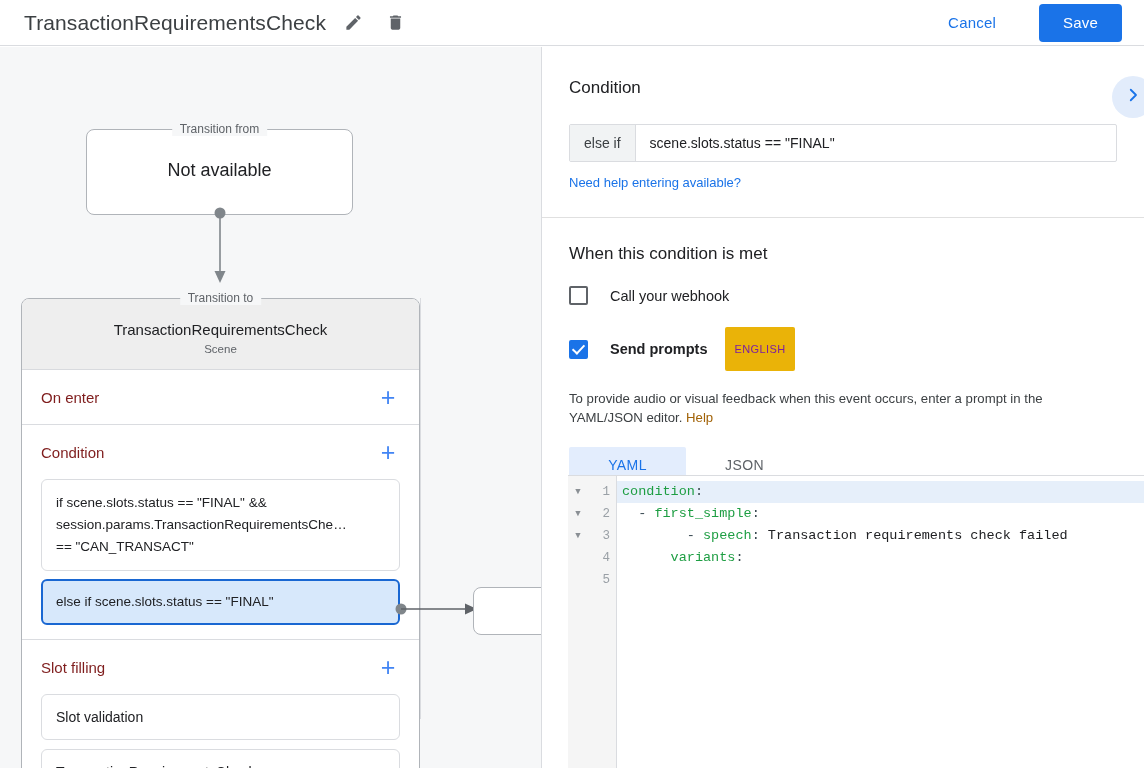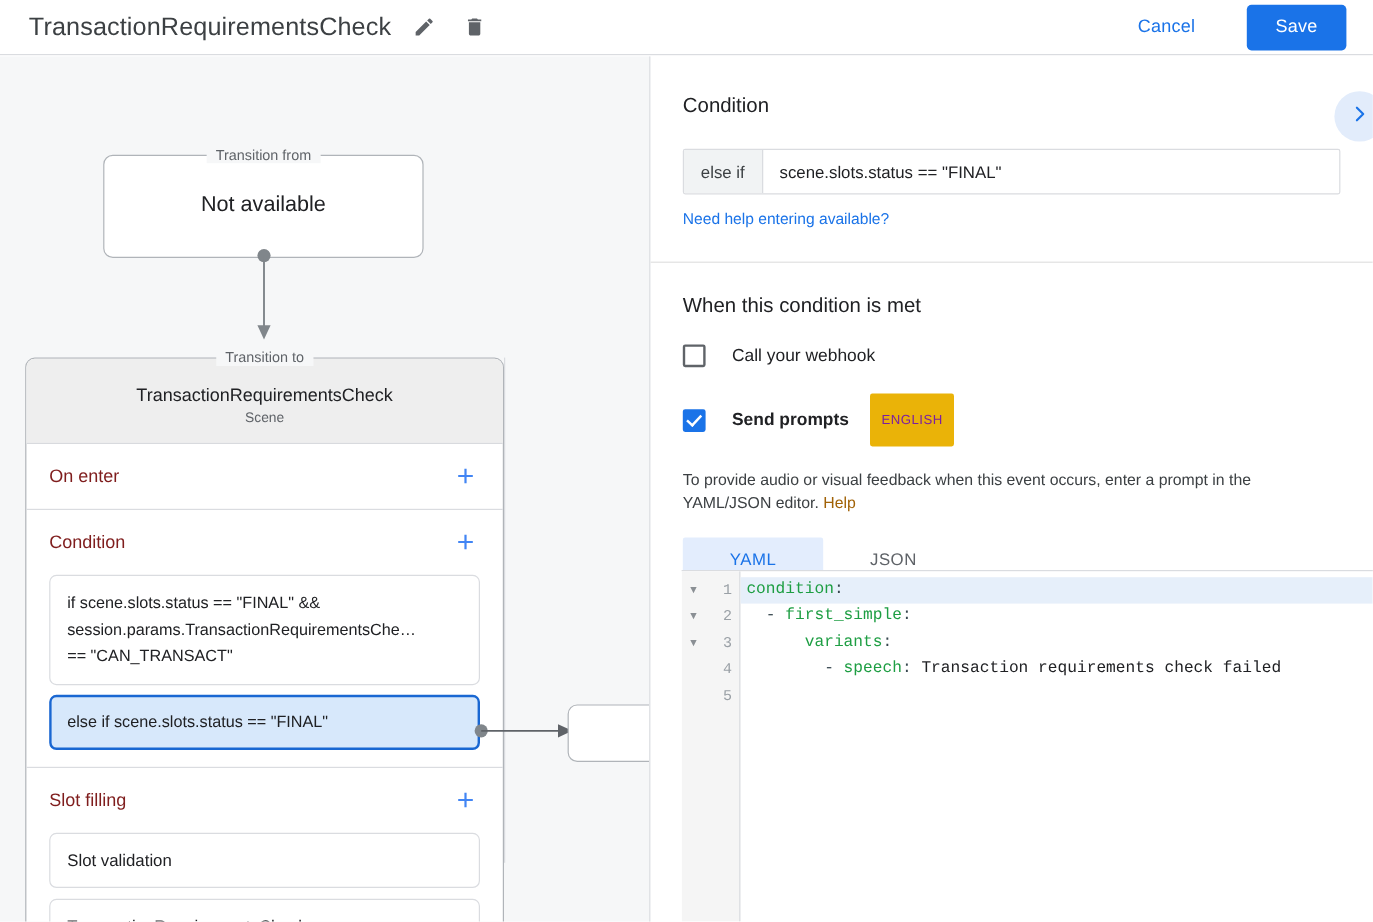--- a/index.html
+++ b/index.html
@@ -524,17 +524,17 @@
         <span class="line-num">4</span>
       </div>
       <div class="gutter-row">
         <span class="fold-spacer"></span>
         <span class="line-num">5</span>
       </div>
     </div>
   <div id="code-area">
       <div class="code-line highlight"><span class="tok-key">condition</span><span class="tok-punc">:</span></div>
       <div class="code-line"><span class="tok-punc">  - </span><span class="tok-key">first_simple</span><span class="tok-punc">:</span></div>
+      <div class="code-line"><span class="tok-punc">        - </span><span class="tok-key">speech</span><span class="tok-punc">:</span><span class="tok-text"> Transaction requirements check failed</span></div>
       <div class="code-line"><span class="tok-punc">      </span><span class="tok-key">variants</span><span class="tok-punc">:</span></div>
-      <div class="code-line"><span class="tok-punc">        - </span><span class="tok-key">speech</span><span class="tok-punc">:</span><span class="tok-text"> Transaction requirements check failed</span></div>
       <div class="code-line">&nbsp;</div>
     </div>
 </div>
 
 </body></html>

